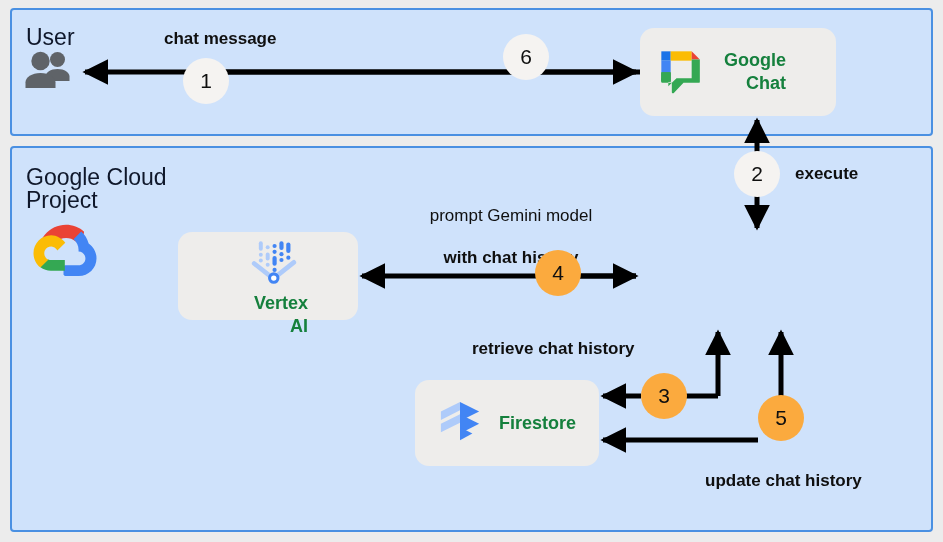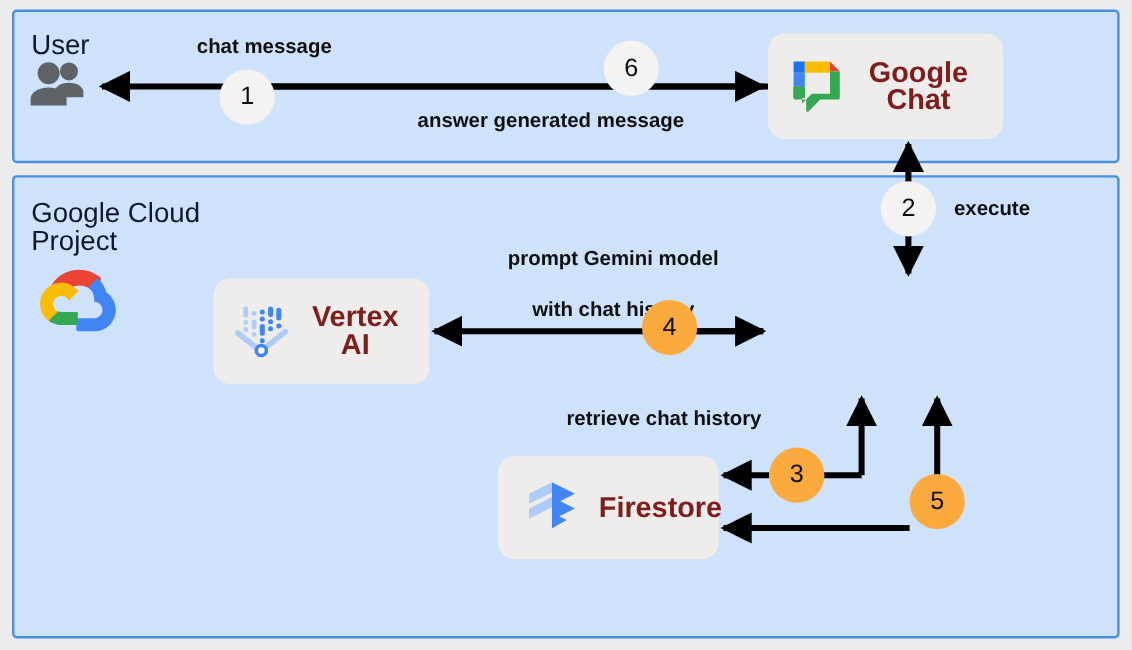--- a/index.html
+++ b/index.html
@@ -35,33 +35,33 @@
   
   .card{
     position:absolute;
     background:#eeedeb;
     border-radius:14px;
     display:flex;
     align-items:center;
     box-sizing:border-box;
   }
   .card .card-label{
-    color:#7f1d1d;
+    color:#15803d;
     font-weight:700;
-    font-size:24px;
+    font-size:18px;
     line-height:23px;
     white-space:pre-line;
-    text-align:center;
+    text-align:right;
   }
   .card .card-icon{flex:0 0 auto;display:block;}
 
   #card-chat{left:640px;top:28px;width:196px;height:88px;padding-left:12px;}
   #card-chat .card-label{margin-left:16px;}
 
-  #card-vertex{left:178px;top:232px;width:180px;height:88px;padding-left:12px;}
+  #card-vertex{left:178px;top:232px;width:180px;height:88px;padding-left:12px;flex-direction:column;}
   #card-vertex .card-label{margin-left:14px;}
 
   #card-cf{left:640px;top:232px;width:196px;height:88px;padding-left:12px;}
   #card-cf .card-label{margin-left:14px;}
 
   #card-firestore{left:415px;top:380px;width:184px;height:86px;padding-left:18px;}
   #card-firestore .card-label{margin-left:12px;}
 
   
   #user-icon{position:absolute;left:24px;top:50px;width:52px;height:40px;}
@@ -76,21 +76,21 @@
     font-size:17px;
     line-height:21px;
     white-space:pre-line;
   }
   .edge-label.center{text-align:center;}
 
   #lbl-send{left:164px;top:28px;font-weight:700;}
   #lbl-answer{left:348px;top:90px;font-weight:700;}
   #lbl-execute{left:795px;top:163px;font-weight:700;}
   #lbl-prompt{left:410px;top:184px;width:202px;text-align:center;}
-  #lbl-prompt .l1{font-weight:700;display:block;}
+  #lbl-prompt .l1{font-weight:400;display:block;}
   #lbl-prompt .l2{font-weight:700;display:block;}
   #lbl-retrieve{left:472px;top:338px;font-weight:700;}
   #lbl-update{left:705px;top:470px;font-weight:700;}
 
   
   .badge{
     position:absolute;
     width:46px;height:46px;
     border-radius:50%;
     display:flex;align-items:center;justify-content:center;
@@ -218,27 +218,27 @@
         <path d="M24 7l17 8.5L24 24v-9.5z" fill="#4285f4"></path>
         <path d="M7 26.5L24 18v7.5L7 34z" fill="#aecbfa"></path>
         <path d="M24 18l17 8.5L24 35v-9.5z" fill="#4285f4"></path>
         <path d="M24 29.5l11 5.5-11 6z" fill="#4285f4"></path>
       </svg>
     </span>
     <span class="card-label">Firestore</span>
   </div>
 
   <div class="edge-label" id="lbl-send">chat message</div>
-  <div class="edge-label" id="lbl-answer">answer generated message</div>
   <div class="edge-label" id="lbl-execute">execute</div>
   <div class="edge-label center" id="lbl-prompt">
     <span class="l1">prompt Gemini model</span>
     <span class="l2">with chat history</span>
   </div>
   <div class="edge-label" id="lbl-retrieve">retrieve chat history</div>
+  <div class="edge-label" id="lbl-update">update chat history</div>
 
   <div class="badge grey" id="badge-1">1</div>
   <div class="badge grey" id="badge-2">2</div>
   <div class="badge orange" id="badge-3">3</div>
   <div class="badge orange" id="badge-4">4</div>
   <div class="badge orange" id="badge-5">5</div>
   <div class="badge grey" id="badge-6">6</div>
 
 </div>
 

